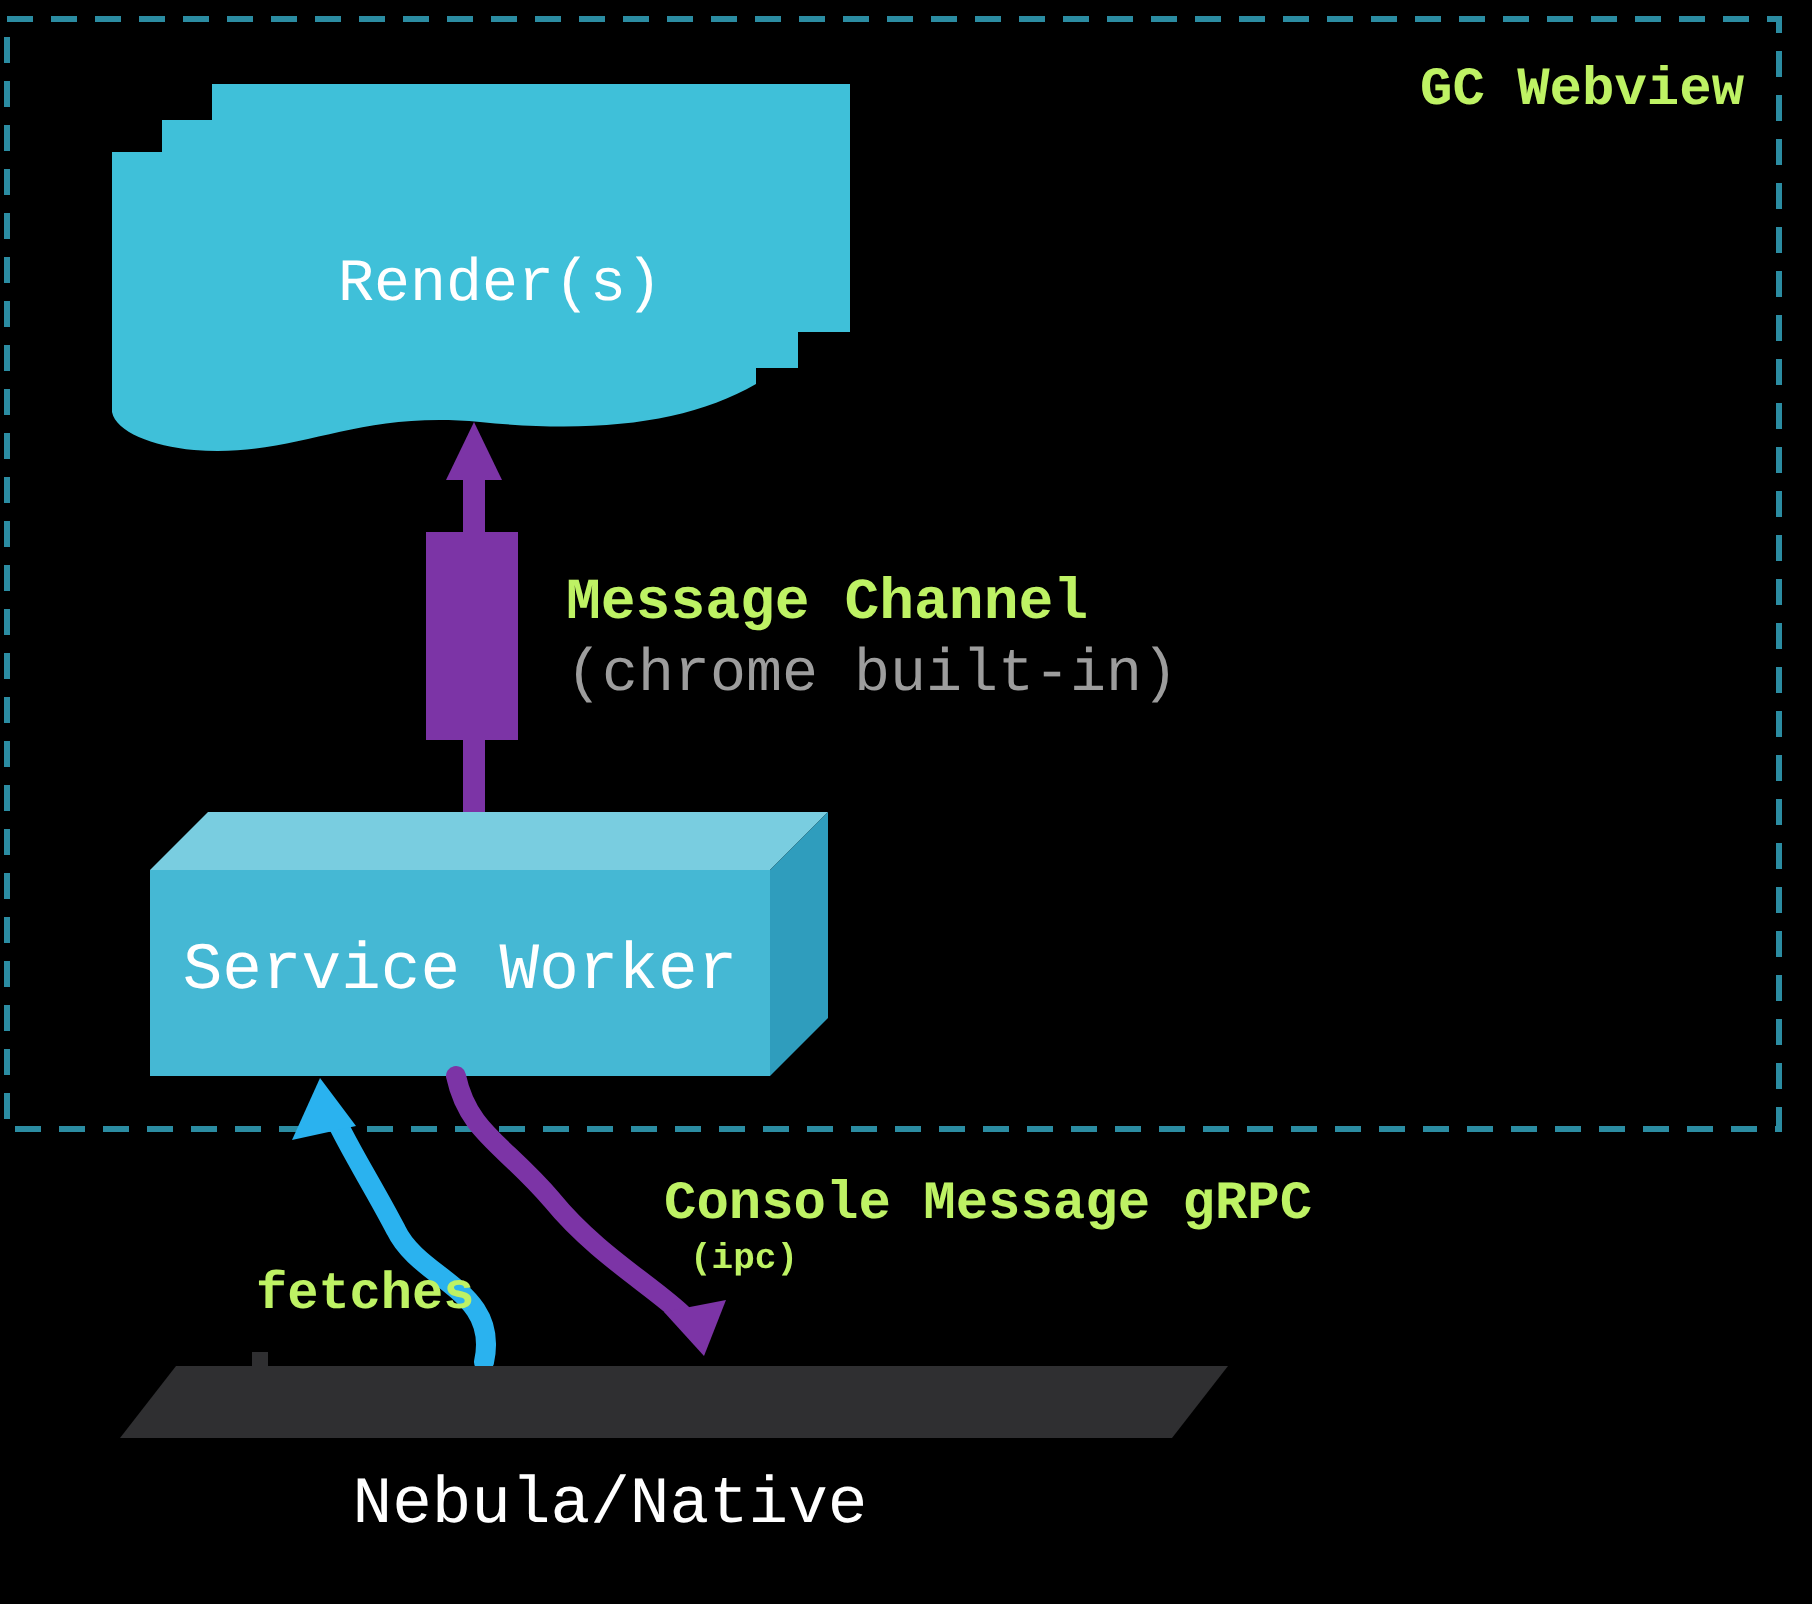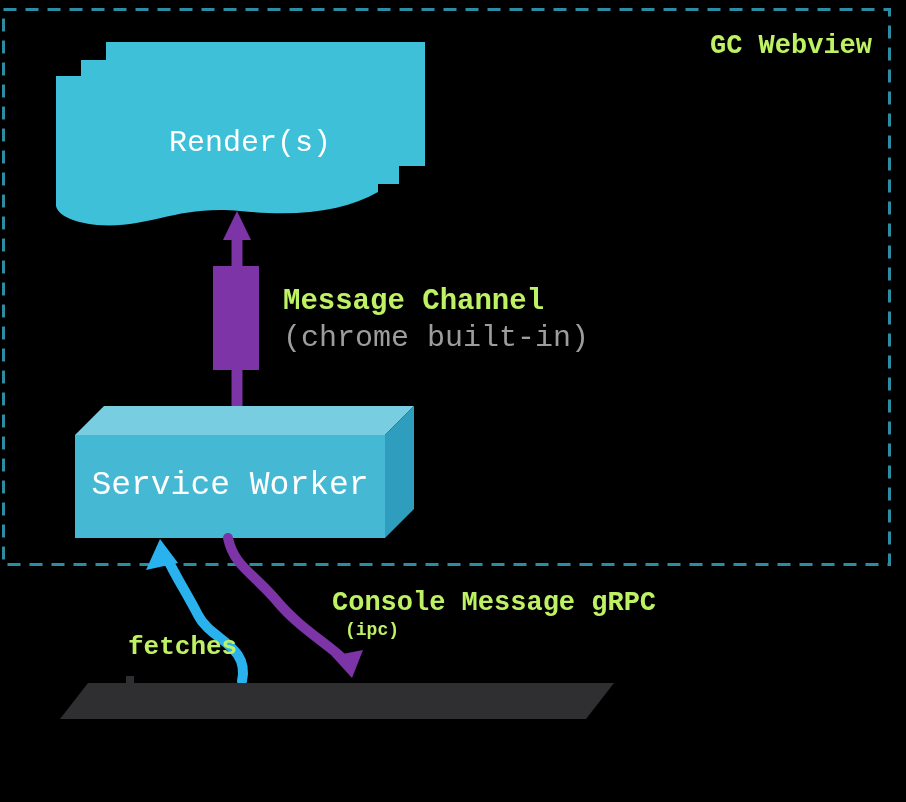--- a/index.html
+++ b/index.html
@@ -75,14 +75,15 @@
   <div class="label label-white sw-label">Service Worker</div>
 
   <div class="label label-gray chrome-label">(chrome built-in)</div>
 
   <div class="label label-faint fetches-label">fetches</div>
 
   <div class="label label-faint custommsg-label">Console Message gRPC</div>
 
   <div class="label label-faint ipc-label">(ipc)</div>
 
+  <div class="label label-white native-label">Nebula/Native</div>
 
 </div>
 
 </body></html>

